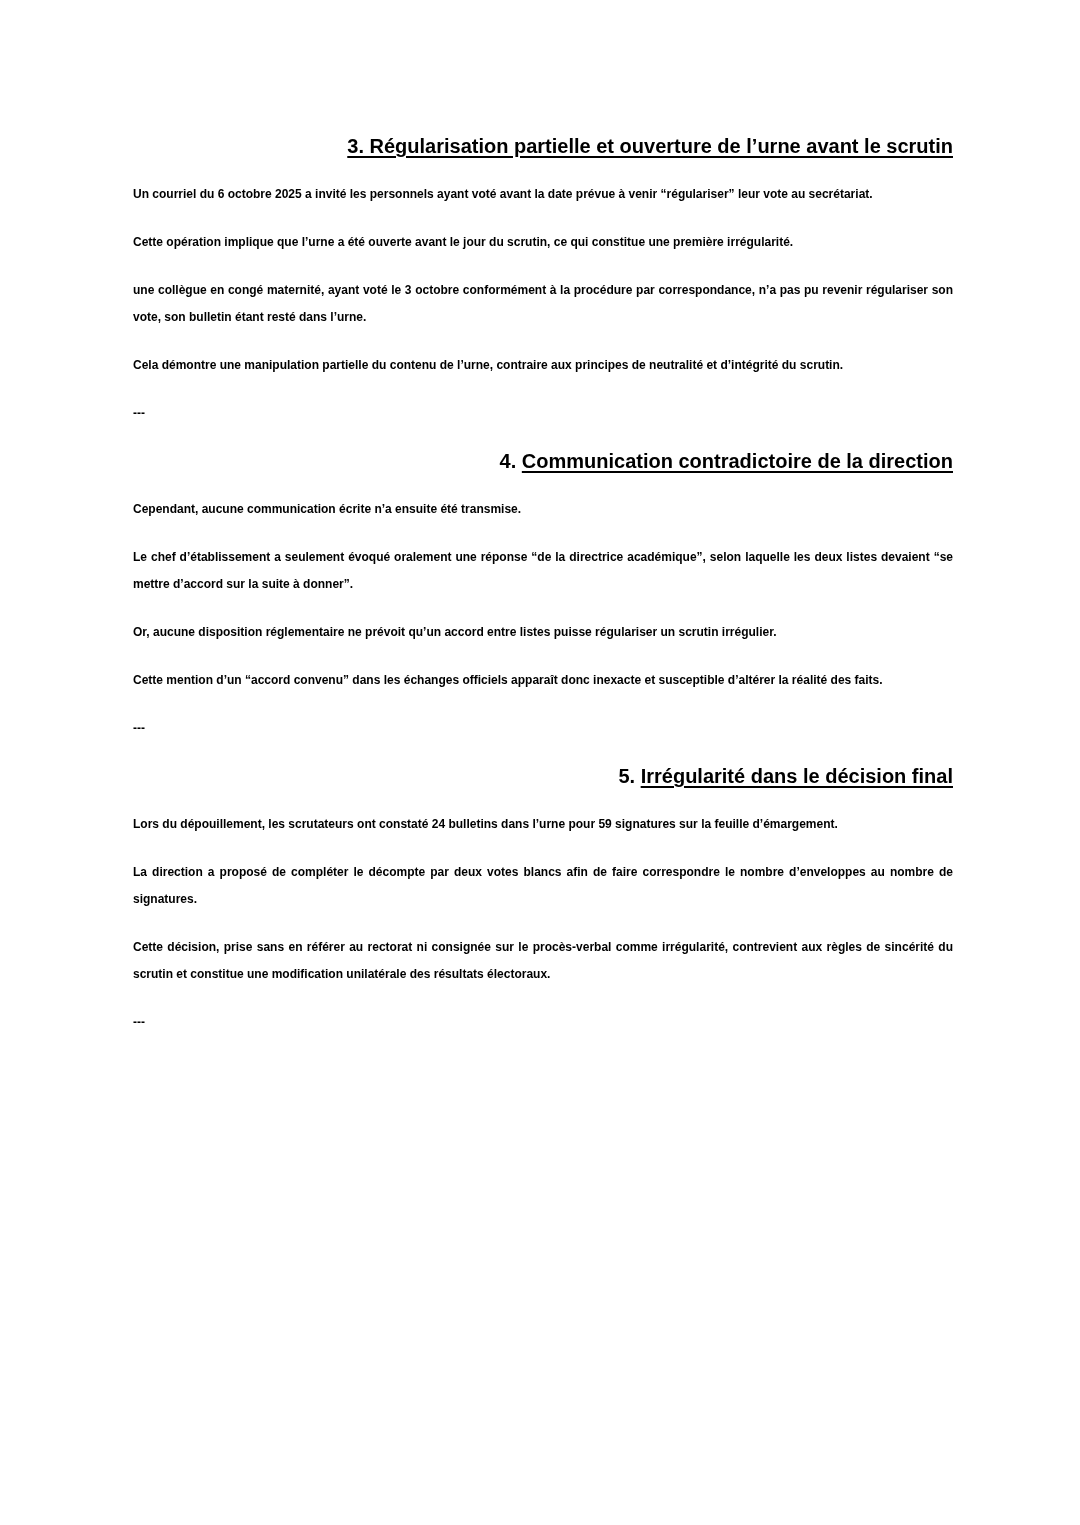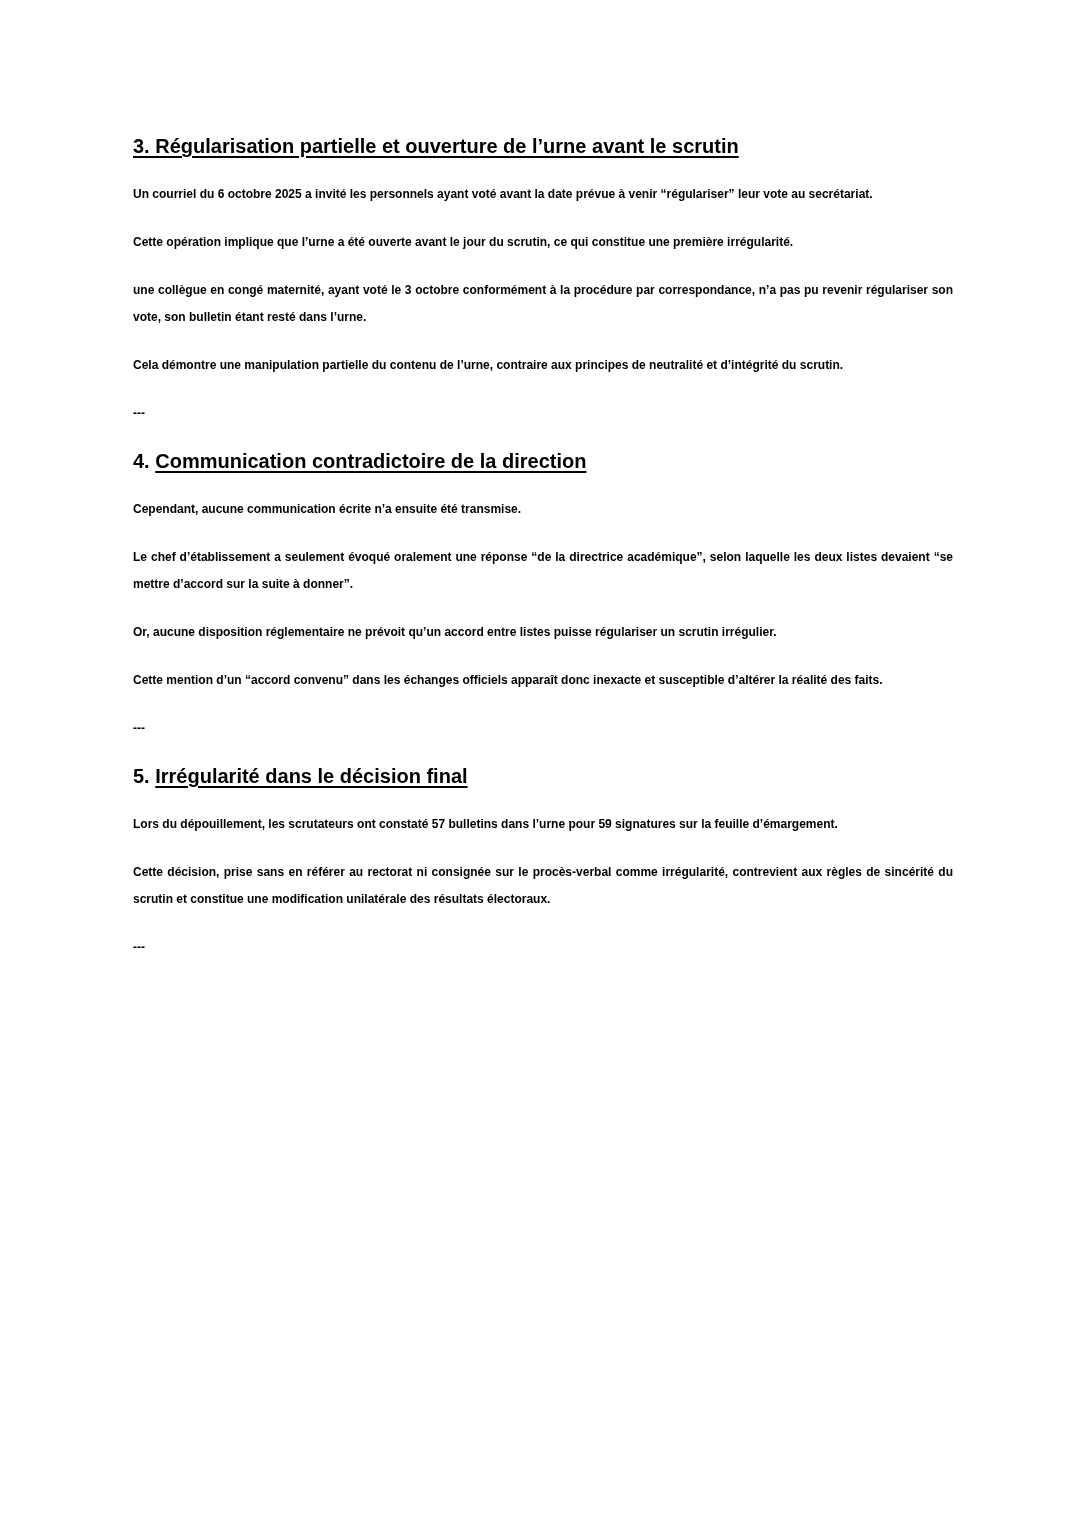--- a/index.html
+++ b/index.html
@@ -23,21 +23,21 @@
     top: 133px;
     width: 820px;
   }
   .para, .heading {
     margin: 0 0 21px 0;
     font-size: 12px;
     line-height: 27px;
     text-align: justify;
   }
   .heading {
-    text-align: left;
+    text-align: right;
     font-size: 20px;
   }
   .h-title {
     text-decoration: underline;
     text-decoration-thickness: 2px;
     text-underline-offset: 3px;
   }
   .separator {
     text-align: left;
   }
@@ -56,18 +56,19 @@
     <p class="para separator">---</p>
 
     <h2 class="heading"><span class="h-prefix">4. </span><span class="h-title">Communication contradictoire de la direction</span></h2>
     <p class="para">Cependant, aucune communication écrite n’a ensuite été transmise.</p>
     <p class="para">Le chef d’établissement a seulement évoqué oralement une réponse “de la directrice académique”, selon laquelle les deux listes devaient “se mettre d’accord sur la suite à donner”.</p>
     <p class="para">Or, aucune disposition réglementaire ne prévoit qu’un accord entre listes puisse régulariser un scrutin irrégulier.</p>
     <p class="para">Cette mention d’un “accord convenu” dans les échanges officiels apparaît donc inexacte et susceptible d’altérer la réalité des faits.</p>
     <p class="para separator">---</p>
 
     <h2 class="heading"><span class="h-prefix">5. </span><span class="h-title">Irrégularité dans le décision final</span></h2>
-    <p class="para">Lors du dépouillement, les scrutateurs ont constaté 57 bulletins dans l’urne pour 59 signatures sur la feuille d’émargement.</p>
+    <p class="para">Lors du dépouillement, les scrutateurs ont constaté 24 bulletins dans l’urne pour 59 signatures sur la feuille d’émargement.</p>
+    <p class="para">La direction a proposé de compléter le décompte par deux votes blancs afin de faire correspondre le nombre d’enveloppes au nombre de signatures.</p>
     <p class="para">Cette décision, prise sans en référer au rectorat ni consignée sur le procès-verbal comme irrégularité, contrevient aux règles de sincérité du scrutin et constitue une modification unilatérale des résultats électoraux.</p>
     <p class="para separator">---</p>
 
   </div>
 </div>
 
 </body></html>

